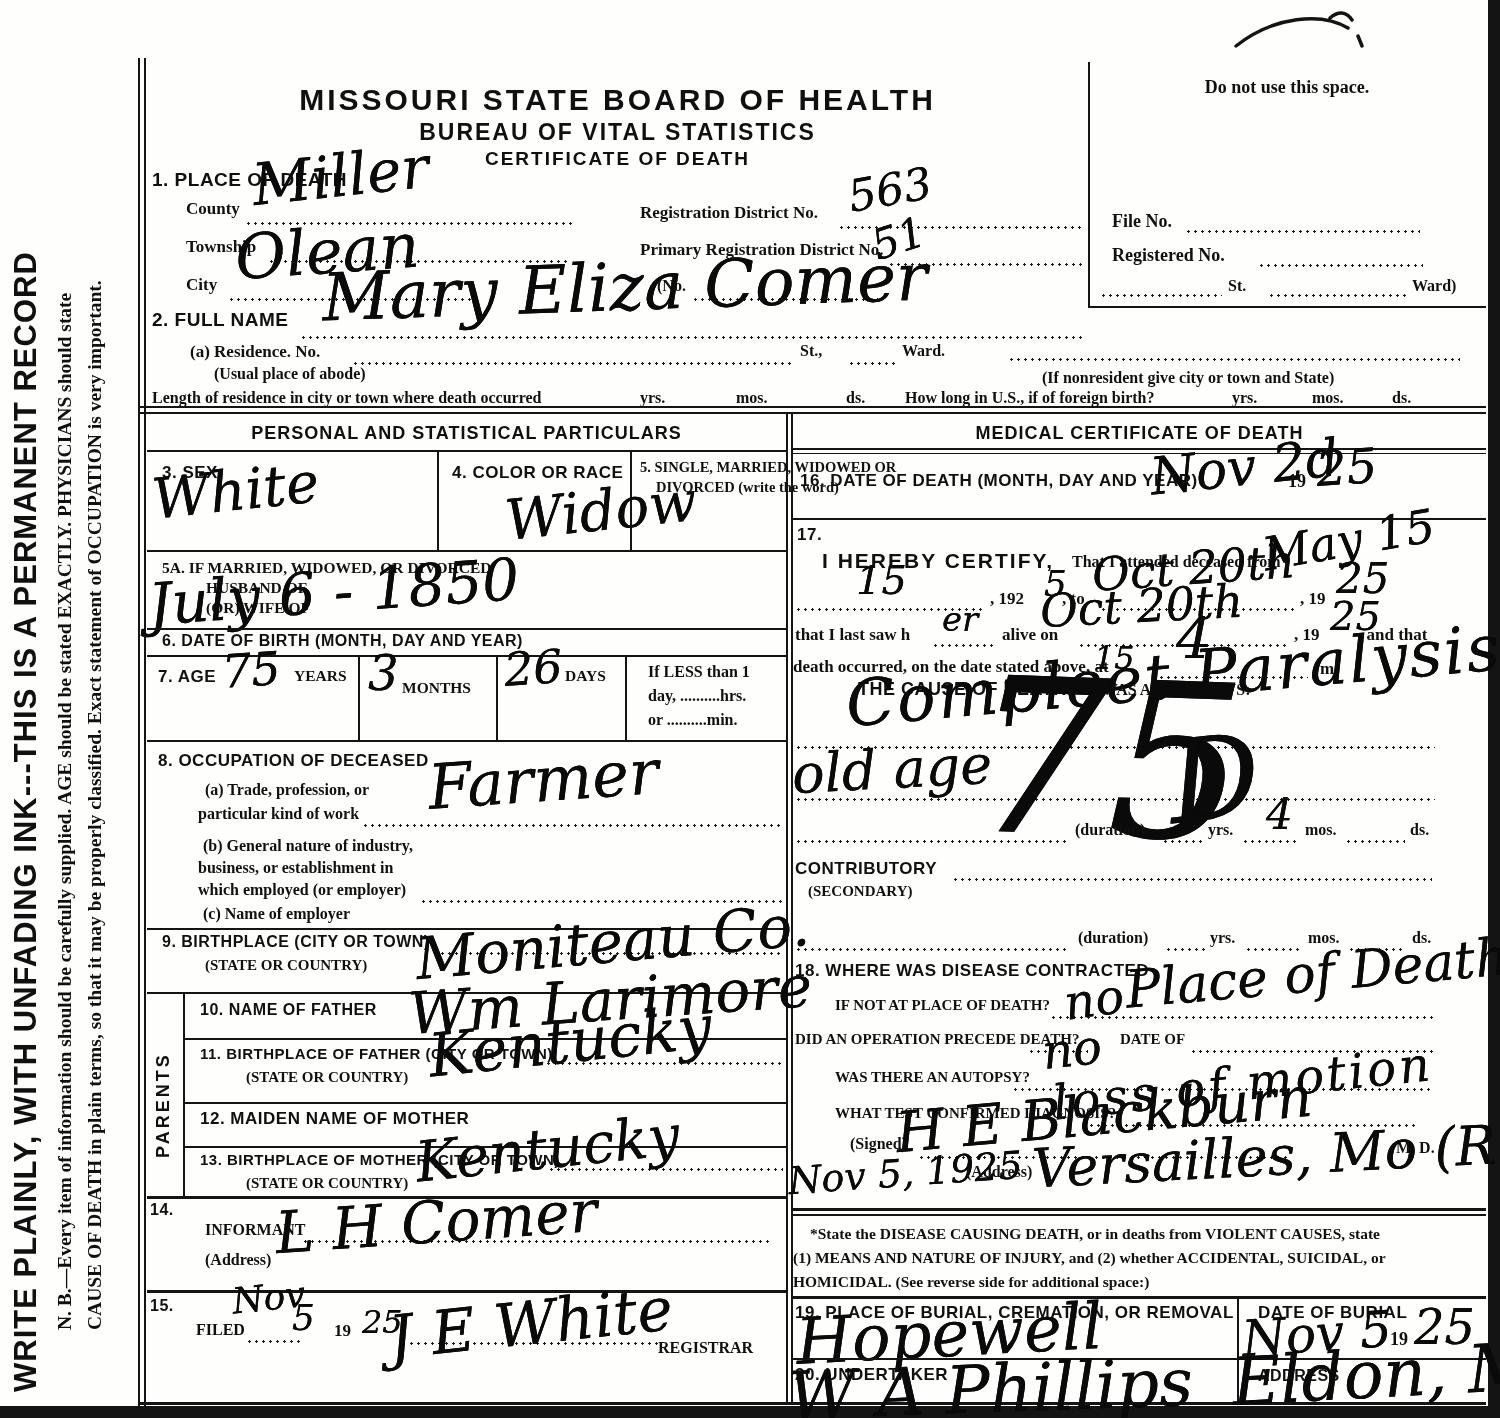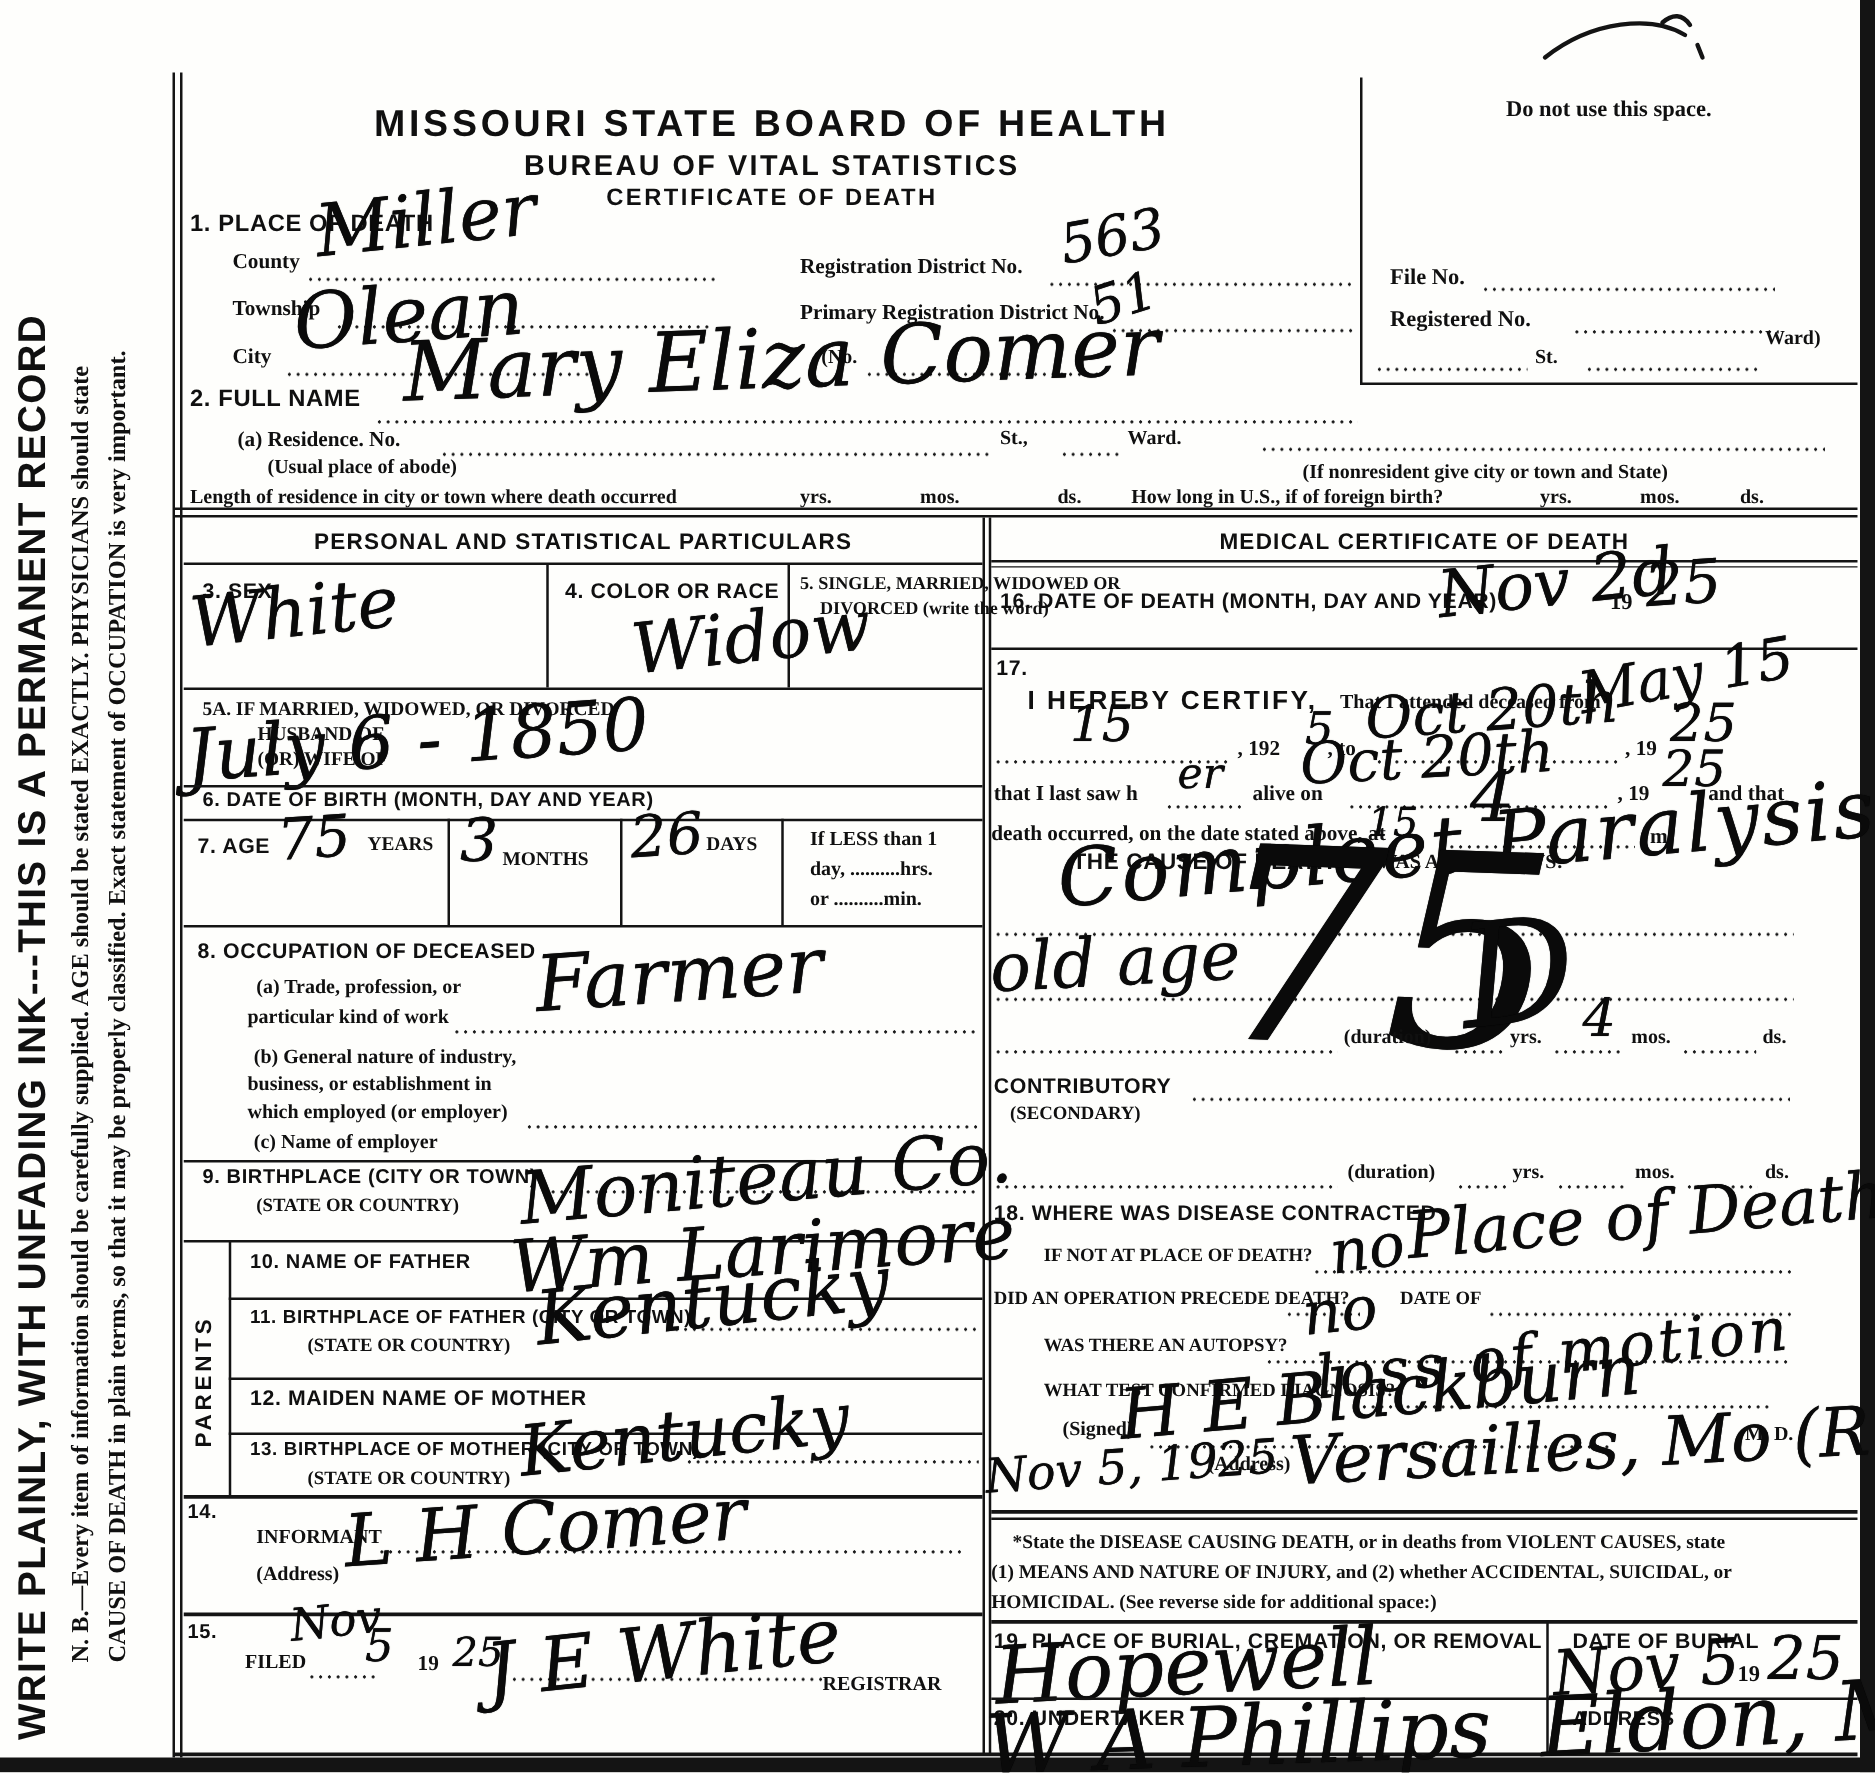--- a/index.html
+++ b/index.html
@@ -41,21 +41,21 @@
     <path d="M6 40 C44 10 92 6 118 22 M100 12 c8 -7 16 -7 22 2 M128 30 l4 10" stroke="#141414" stroke-width="3.5" fill="none" stroke-linecap="round"></path>
   </svg>
   <div class="lbl ctr" style="left:1088px;top:78px;width:398px;font-size:18px;">Do not use this space.</div>
   <div class="lbl" style="left:1112px;top:212px;font-size:18px;">File No.</div>
   <div class="dots" style="left:1185px;top:230px;width:235px;"></div>
   <div class="lbl" style="left:1112px;top:246px;font-size:18px;">Registered No.</div>
   <div class="dots" style="left:1258px;top:264px;width:165px;"></div>
   <div class="dots" style="left:1100px;top:294px;width:122px;"></div>
   <div class="lbl" style="left:1228px;top:278px;font-size:16px;">St.</div>
   <div class="dots" style="left:1268px;top:294px;width:140px;"></div>
-  <div class="lbl" style="left:1412px;top:263px;font-size:16px;">Ward)</div>
+  <div class="lbl" style="left:1412px;top:278px;font-size:16px;">Ward)</div>
 
   <div class="lbl sans" style="left:152px;top:170px;font-size:19px;">1. PLACE OF DEATH</div>
   <div class="lbl" style="left:186px;top:200px;font-size:17px;">County</div>
   <div class="dots" style="left:245px;top:222px;width:330px;"></div>
   <div class="hand" style="left:252px;top:150px;font-size:58px;transform:rotate(-6deg);">Miller</div>
   <div class="lbl" style="left:640px;top:204px;font-size:17px;">Registration District No.</div>
   <div class="dots" style="left:838px;top:226px;width:245px;"></div>
   <div class="hand" style="left:848px;top:170px;font-size:44px;transform:rotate(-10deg);">563</div>
   <div class="lbl" style="left:186px;top:238px;font-size:17px;">Township</div>
   <div class="dots" style="left:268px;top:260px;width:300px;"></div>

